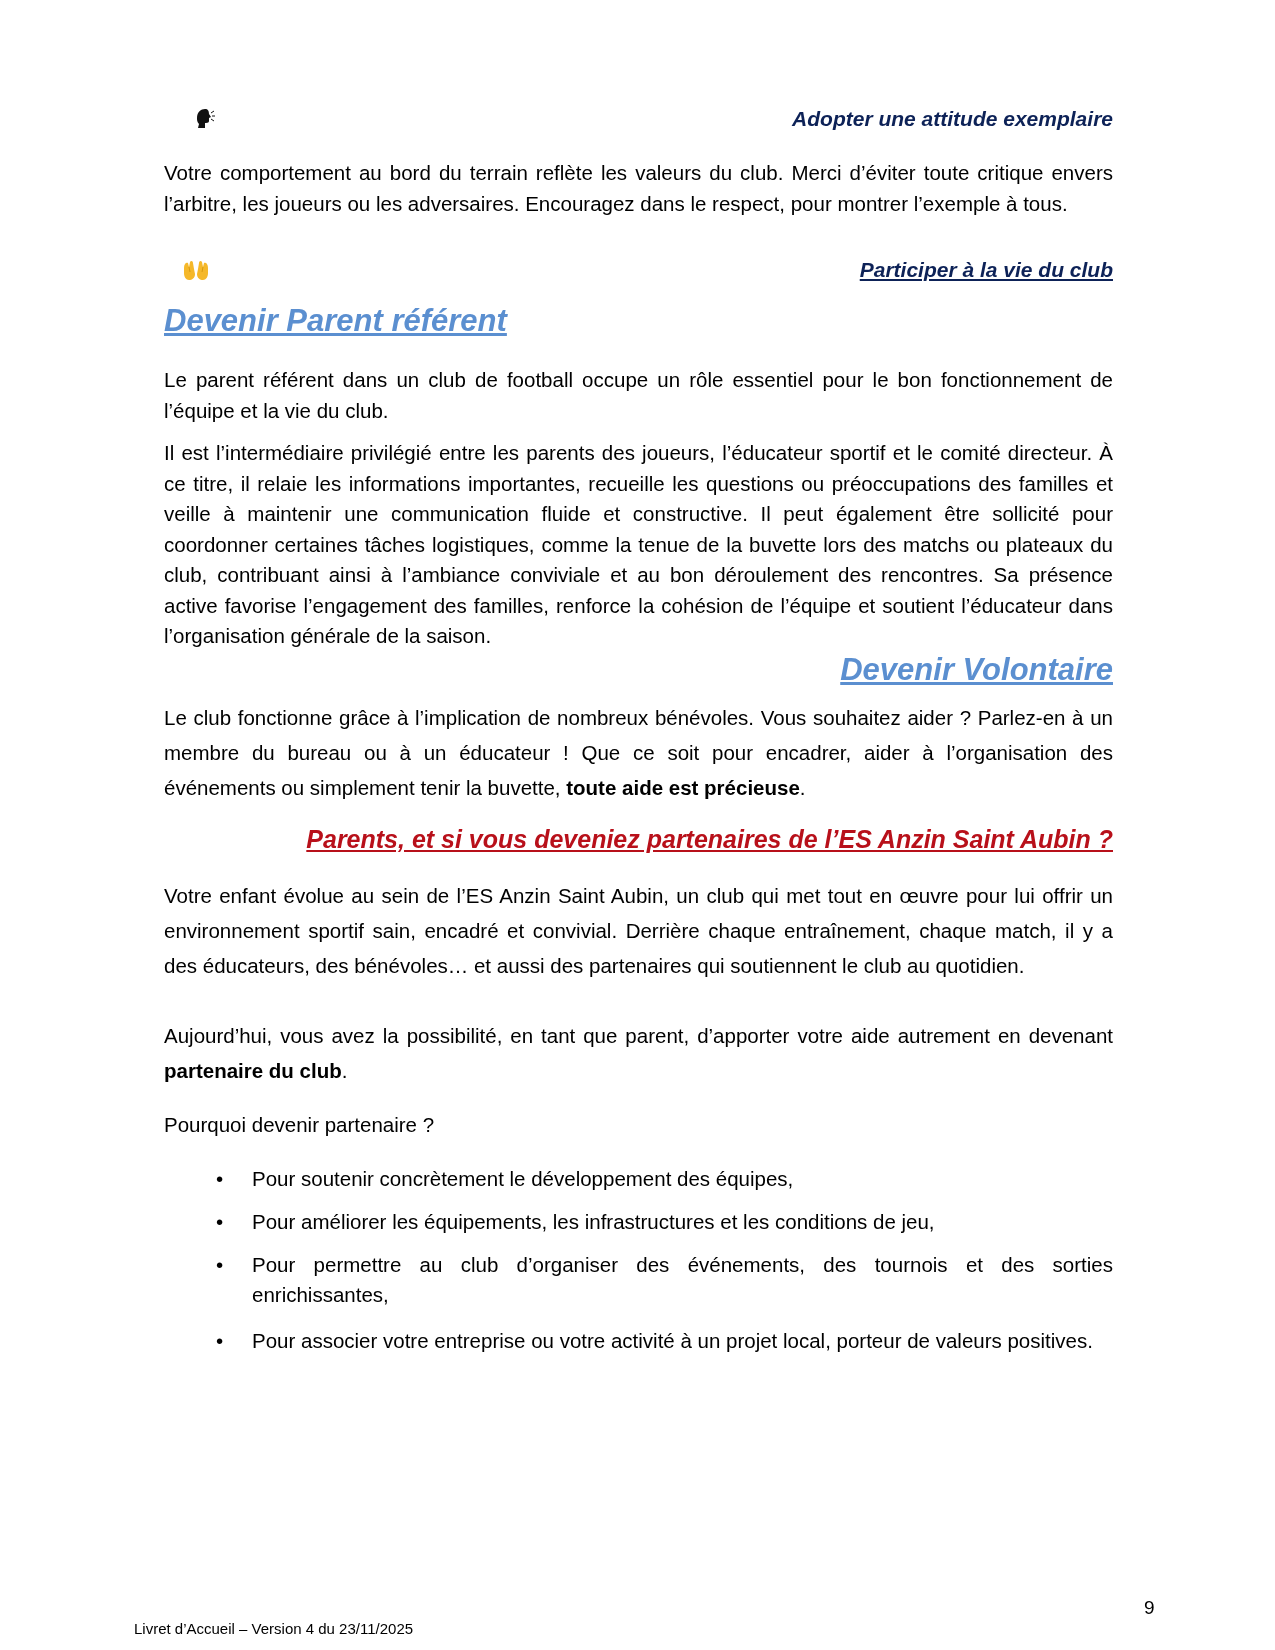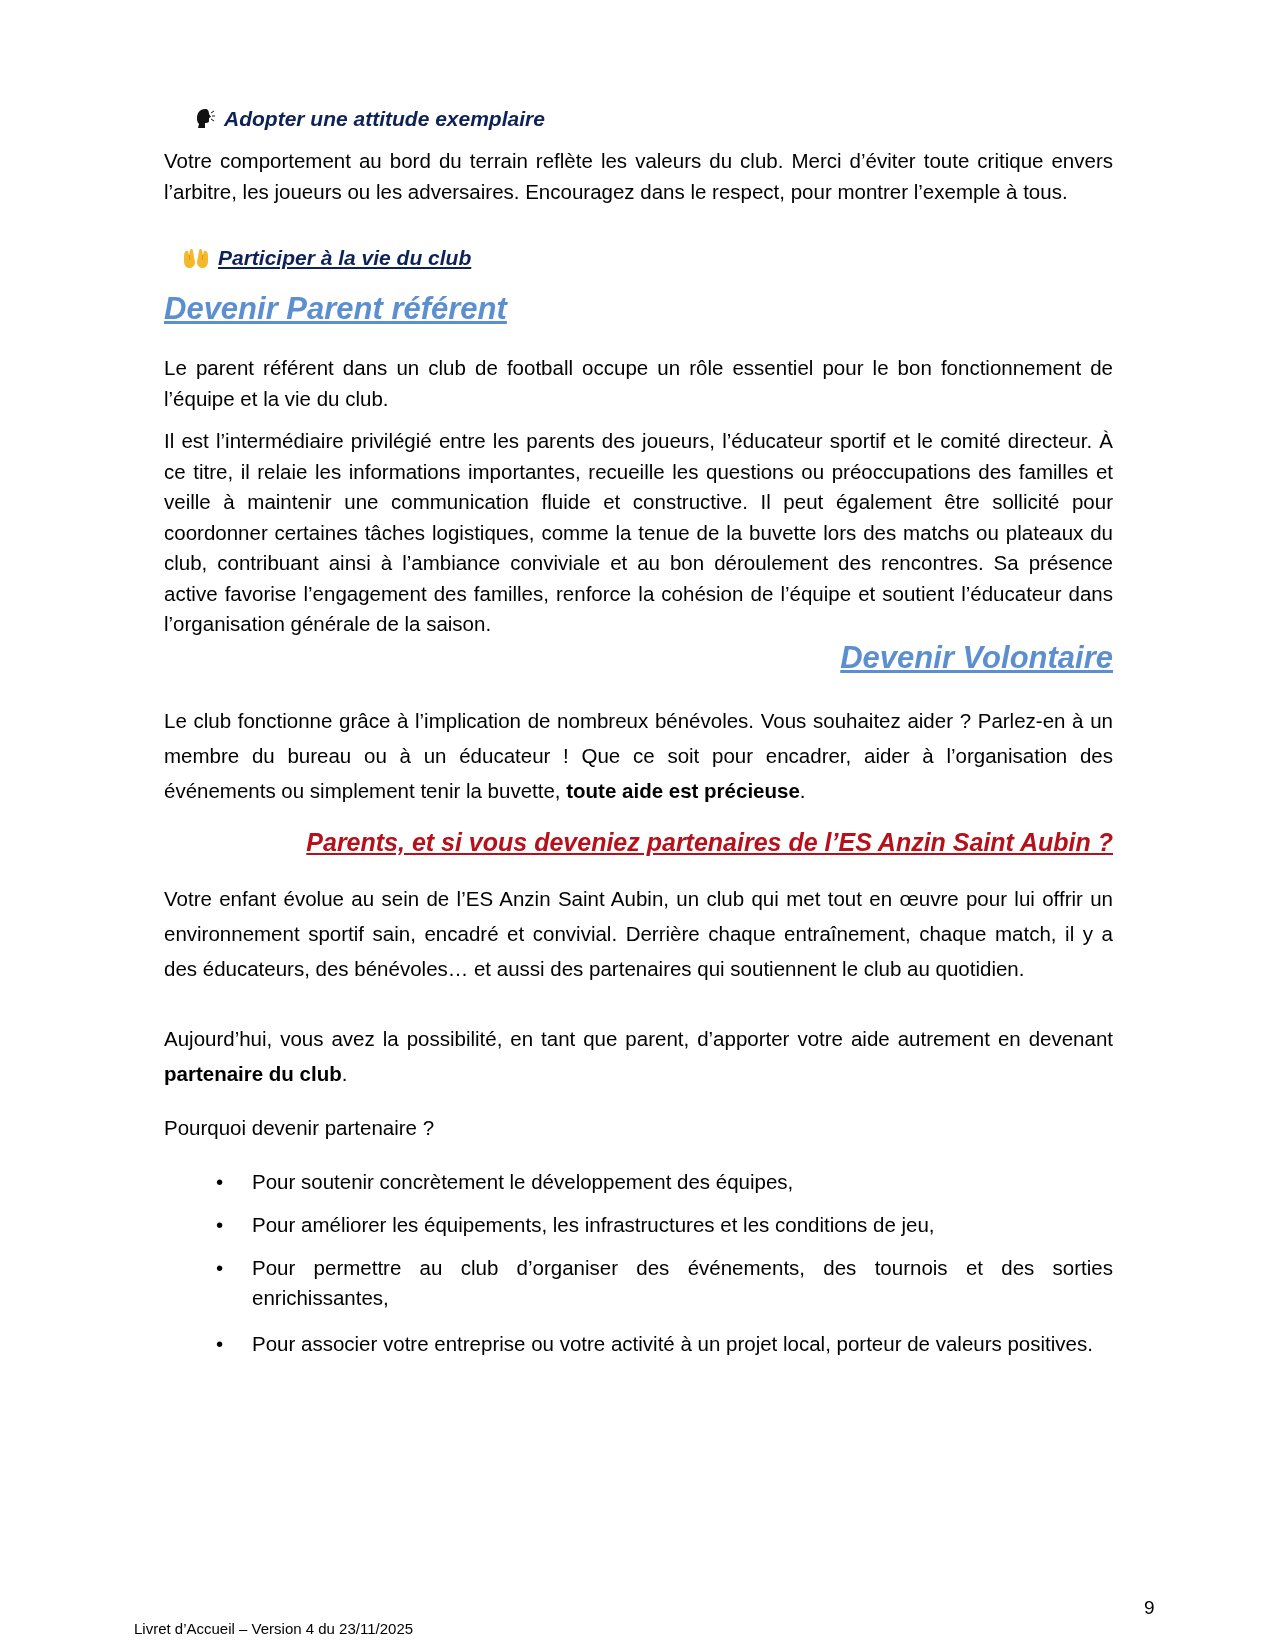--- a/index.html
+++ b/index.html
@@ -2,21 +2,21 @@
 <html><head>
 <meta charset="utf-8">
 <style>
   html, body { margin: 0; padding: 0; background: #ffffff; }
   body { width: 1275px; height: 1650px; position: relative; overflow: hidden;
          font-family: "Liberation Sans", sans-serif; color: #000; }
   .page { position: absolute; left: 0; top: 0; width: 1275px; height: 1650px; }
   .content { position: absolute; left: 164px; top: 104px; width: 949px;
              font-family: "Liberation Sans", sans-serif; font-size: 20.5px; }
   .sub { font-style: italic; font-weight: bold; color: #0d2257; font-size: 21px;
-         display: flex; align-items: center; gap: 8px; }
+         display: flex; align-items: center; gap: 8px; justify-content: space-between; }
   .sub1 { margin-left: 30px; height: 30px; }
   .sub2 { margin-left: 18px; margin-top: 36px; height: 30px; text-decoration: underline; }
   p { margin: 0; text-align: justify; line-height: 30.5px; }
   .p-loose { line-height: 35px; }
   .h-blue { font-style: italic; font-weight: bold; color: #5b8fd0; text-decoration: underline;
             font-size: 31px; margin: 0; }
   .h-red { font-style: italic; font-weight: bold; color: #b8101a; text-decoration: underline;
            font-size: 25px; margin: 0; text-align: right; }
   ul.bullets { list-style: none; margin: 0; padding: 0; }
   ul.bullets li { position: relative; padding-left: 88px; text-align: justify; line-height: 30px; }
@@ -39,39 +39,39 @@
       <span class="icon-speak">
         <svg width="22" height="22" viewBox="0 0 22 22">
           <path d="M3 10 C3 4 7 1 11 1 C14 1 15 3 15 6 L17 9 L15 10 L15 13 C15 14 14 15 12 15 L11 15 L11 20 L4 20 L5 16 C3 14 3 12 3 10 Z" fill="#111"></path>
           <line x1="17" y1="5" x2="20" y2="3" stroke="#111" stroke-width="1"></line>
           <line x1="18" y1="8" x2="21" y2="8" stroke="#111" stroke-width="1"></line>
           <line x1="17" y1="11" x2="20" y2="13" stroke="#111" stroke-width="1"></line>
         </svg>
       </span>
       <span>Adopter une attitude exemplaire</span>
     </div>
-    <p style="margin-top:12px;">Votre comportement au bord du terrain reflète les valeurs du club. Merci d’éviter toute critique envers l’arbitre, les joueurs ou les adversaires. Encouragez dans le respect, pour montrer l’exemple à tous.</p>
+    <p style="margin-top:24px;">Votre comportement au bord du terrain reflète les valeurs du club. Merci d’éviter toute critique envers l’arbitre, les joueurs ou les adversaires. Encouragez dans le respect, pour montrer l’exemple à tous.</p>
 
     <div class="sub sub2">
       <span class="icon-hands">
         <svg width="28" height="24" viewBox="0 0 28 24">
           <path d="M2 10 C2 6 4 4 6 5 L7 9 L8 4 C9 2 11 3 11 5 L12 11 L13 16 C13 20 10 22 7 22 C4 22 2 19 2 15 Z" fill="#f5b82a"></path>
           <path d="M26 10 C26 6 24 4 22 5 L21 9 L20 4 C19 2 17 3 17 5 L16 11 L15 16 C15 20 18 22 21 22 C24 22 26 19 26 15 Z" fill="#f5b82a"></path>
           <path d="M7 9 L8 14 M21 9 L20 14" stroke="#d89a10" stroke-width="1"></path>
         </svg>
       </span>
       <span>Participer à la vie du club</span>
     </div>
 
     <h2 class="h-blue" style="margin-top:18px;">Devenir Parent référent</h2>
     <p style="margin-top:26px;">Le parent référent dans un club de football occupe un rôle essentiel pour le bon fonctionnement de l’équipe et la vie du club.</p>
     <p style="margin-top:12px;">Il est l’intermédiaire privilégié entre les parents des joueurs, l’éducateur sportif et le comité directeur. À ce titre, il relaie les informations importantes, recueille les questions ou préoccupations des familles et veille à maintenir une communication fluide et constructive. Il peut également être sollicité pour coordonner certaines tâches logistiques, comme la tenue de la buvette lors des matchs ou plateaux du club, contribuant ainsi à l’ambiance conviviale et au bon déroulement des rencontres. Sa présence active favorise l’engagement des familles, renforce la cohésion de l’équipe et soutient l’éducateur dans l’organisation générale de la saison.</p>
 
     <h2 class="h-blue" style="text-align:right;">Devenir Volontaire</h2>
-    <p class="p-loose" style="margin-top:27px;"><span>Le club fonctionne grâce à l’implication de nombreux bénévoles. Vous souhaitez aider ? Parlez-en à un membre du bureau ou à un éducateur ! Que ce soit pour encadrer, aider à l’organisation des événements ou simplement tenir la buvette, </span><b>toute aide est précieuse</b><span>.</span></p>
+    <p class="p-loose" style="margin-top:12px;"><span>Le club fonctionne grâce à l’implication de nombreux bénévoles. Vous souhaitez aider ? Parlez-en à un membre du bureau ou à un éducateur ! Que ce soit pour encadrer, aider à l’organisation des événements ou simplement tenir la buvette, </span><b>toute aide est précieuse</b><span>.</span></p>
 
     <h2 class="h-red" style="margin-top:20px;">Parents, et si vous deveniez partenaires de l’ES Anzin Saint Aubin ?</h2>
     <p class="p-loose" style="margin-top:24px;">Votre enfant évolue au sein de l’ES Anzin Saint Aubin, un club qui met tout en œuvre pour lui offrir un environnement sportif sain, encadré et convivial. Derrière chaque entraînement, chaque match, il y a des éducateurs, des bénévoles… et aussi des partenaires qui soutiennent le club au quotidien.</p>
     <p class="p-loose" style="margin-top:35px;"><span>Aujourd’hui, vous avez la possibilité, en tant que parent, d’apporter votre aide autrement en devenant </span><b>partenaire du club</b><span>.</span></p>
     <p style="margin-top:22px;">Pourquoi devenir partenaire ?</p>
 
     <ul class="bullets" style="margin-top:24px;">
       <li style="margin-bottom:13px;"><span class="dot">•</span><span>Pour soutenir concrètement le développement des équipes,</span></li>
       <li style="margin-bottom:13px;"><span class="dot">•</span><span>Pour améliorer les équipements, les infrastructures et les conditions de jeu,</span></li>
       <li style="margin-bottom:13px;"><span class="dot">•</span><span>Pour permettre au club d’organiser des événements, des tournois et des sorties enrichissantes,</span></li>

